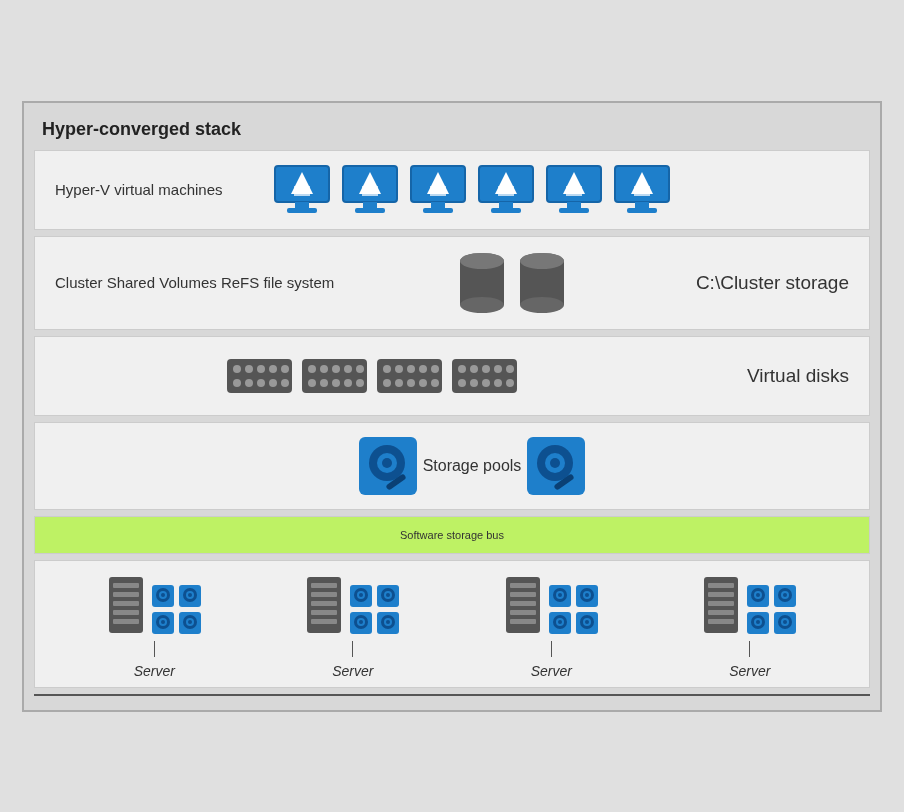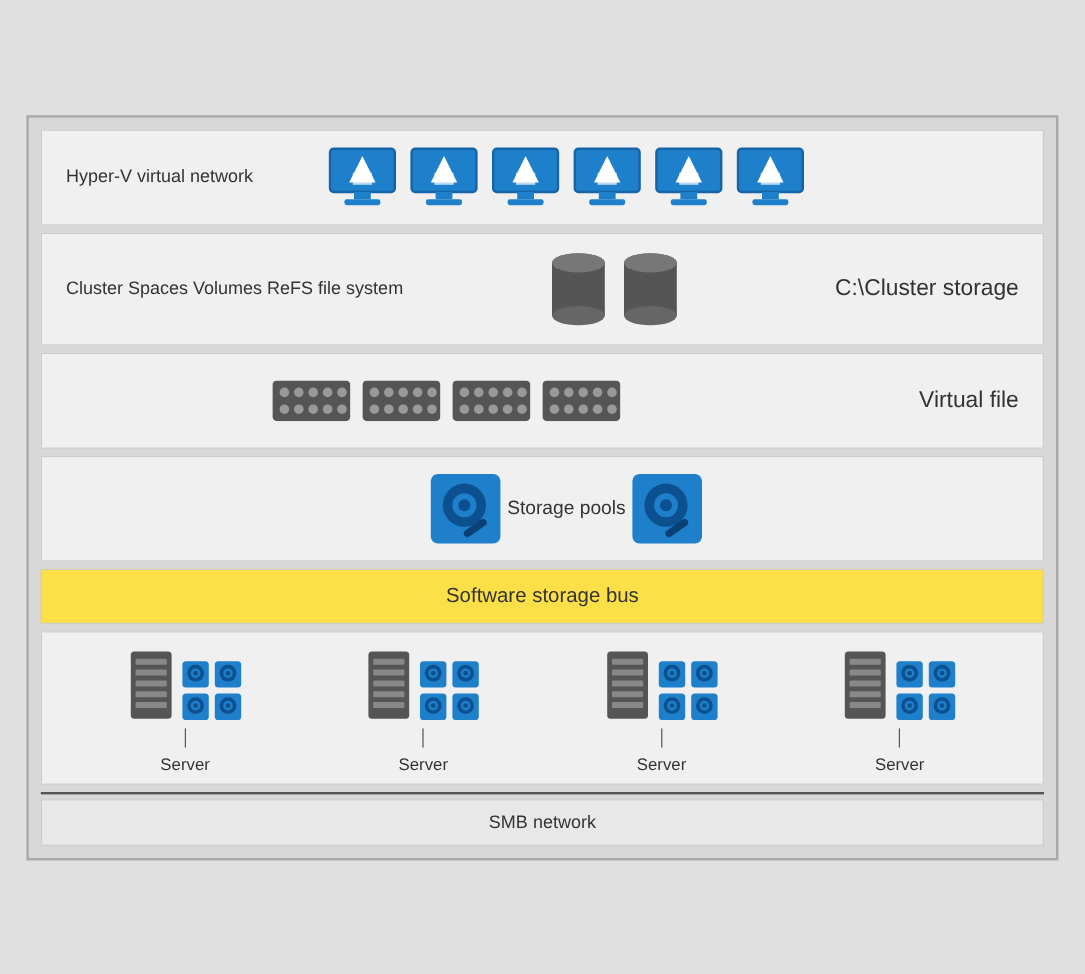--- a/index.html
+++ b/index.html
@@ -54,28 +54,28 @@
 
     
     .monitor-icon {
       display: inline-flex;
       flex-direction: column;
       align-items: center;
     }
 
     
     .bus-row {
-      background: #fde047;
+      background: #bef264;
       border: 1px solid #ccc;
       margin-bottom: 6px;
       display: flex;
       align-items: center;
       justify-content: center;
       padding: 12px;
-      font-size: 17px;
+      font-size: 11px;
       color: #333;
     }
 
     
     .server-row {
       background: #f0f0f0;
       border: 1px solid #ccc;
       margin-bottom: 6px;
       display: flex;
       align-items: flex-end;
@@ -94,20 +94,21 @@
       align-items: flex-end;
     }
     .server-disks {
       display: grid;
       grid-template-columns: 1fr 1fr;
       gap: 3px;
     }
     .server-label {
       font-size: 14px;
       color: #333;
+      font-style: italic;
     }
     .server-line {
       width: 1px;
       height: 16px;
       background: #555;
     }
 
     
     .smb-row {
       background: #e8e8e8;
@@ -123,23 +124,24 @@
       width: 100%;
       height: 2px;
       background: #555;
       margin-bottom: 4px;
     }
   </style>
 </head>
 <body>
 
 <div class="diagram-container">
+  <div class="title-bar">Hyper-converged stack</div>
 
   <div class="row">
-    <div class="row-label">Hyper-V virtual network</div>
+    <div class="row-label">Hyper-V virtual machines</div>
     <div class="row-content">
 
       <div class="monitor-icon">
         <svg width="58" height="52" viewBox="0 0 58 52">
           <rect x="2" y="2" width="54" height="36" rx="3" fill="#1e7fcb" stroke="#1565a8" stroke-width="2"></rect>
           <polygon points="29,8 18,30 40,30" fill="white"></polygon>
           <rect x="21" y="22" width="16" height="10" fill="white" opacity="0.7"></rect>
           <rect x="22" y="38" width="14" height="6" fill="#1e7fcb"></rect>
           <rect x="14" y="44" width="30" height="5" rx="2" fill="#1e7fcb"></rect>
         </svg>
@@ -187,21 +189,21 @@
           <rect x="21" y="22" width="16" height="10" fill="white" opacity="0.7"></rect>
           <rect x="22" y="38" width="14" height="6" fill="#1e7fcb"></rect>
           <rect x="14" y="44" width="30" height="5" rx="2" fill="#1e7fcb"></rect>
         </svg>
       </div>
     </div>
     <div class="row-right-label"></div>
   </div>
 
   <div class="row">
-    <div class="row-label">Cluster Spaces Volumes ReFS file system</div>
+    <div class="row-label">Cluster Shared Volumes ReFS file system</div>
     <div class="row-content">
 
       <svg width="50" height="68" viewBox="0 0 50 68">
         <ellipse cx="25" cy="12" rx="22" ry="8" fill="#666"></ellipse>
         <rect x="3" y="12" width="44" height="44" fill="#555"></rect>
         <ellipse cx="25" cy="56" rx="22" ry="8" fill="#666"></ellipse>
         <ellipse cx="25" cy="12" rx="22" ry="8" fill="#777"></ellipse>
       </svg>
       <svg width="50" height="68" viewBox="0 0 50 68">
         <ellipse cx="25" cy="12" rx="22" ry="8" fill="#666"></ellipse>
@@ -262,21 +264,21 @@
         <circle cx="34" cy="10" r="4" fill="#999"></circle>
         <circle cx="46" cy="10" r="4" fill="#999"></circle>
         <circle cx="58" cy="10" r="4" fill="#999"></circle>
         <circle cx="10" cy="24" r="4" fill="#999"></circle>
         <circle cx="22" cy="24" r="4" fill="#999"></circle>
         <circle cx="34" cy="24" r="4" fill="#999"></circle>
         <circle cx="46" cy="24" r="4" fill="#999"></circle>
         <circle cx="58" cy="24" r="4" fill="#999"></circle>
       </svg>
     </div>
-    <div class="row-right-label">Virtual file</div>
+    <div class="row-right-label">Virtual disks</div>
   </div>
 
   <div class="row">
     <div class="row-label"></div>
     <div class="row-content" style="gap:4px;">
 
       <svg width="62" height="62" viewBox="0 0 62 62">
         <rect x="2" y="2" width="58" height="58" rx="6" fill="#1e7fcb"></rect>
         <circle cx="30" cy="28" r="18" fill="#0d5090"></circle>
         <circle cx="30" cy="28" r="10" fill="#1e7fcb"></circle>
@@ -462,17 +464,14 @@
             </svg>
         </div>
       </div>
       <div class="server-line"></div>
       <div class="server-label">Server</div>
     </div>
   </div>
 
   <div style="margin-top:0;">
     <div class="smb-line"></div>
-    <div class="smb-row">
-      <span>SMB network</span>
-    </div>
   </div>
 </div>
 
 </body></html>

